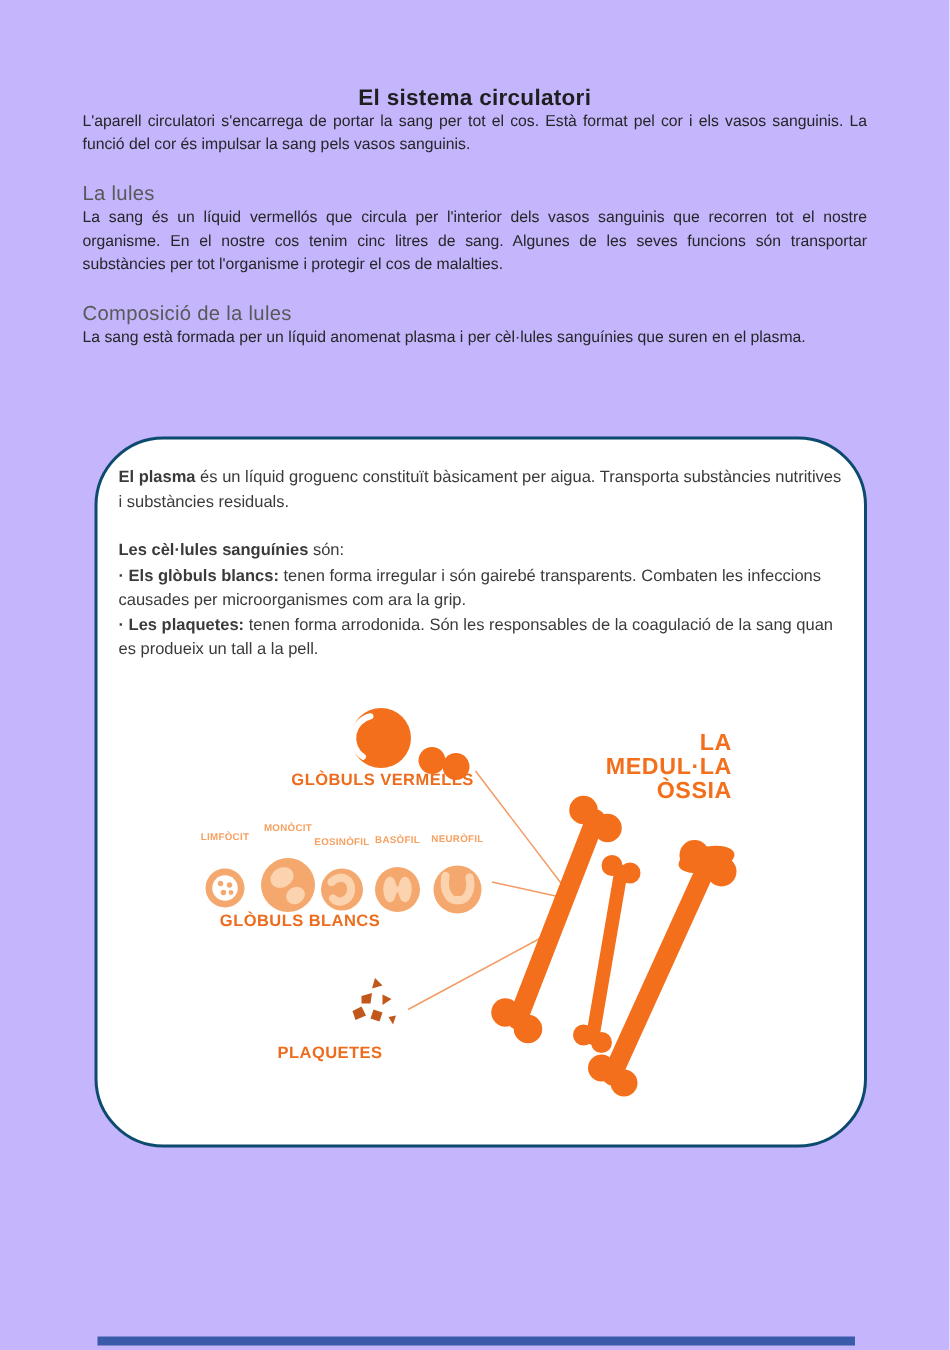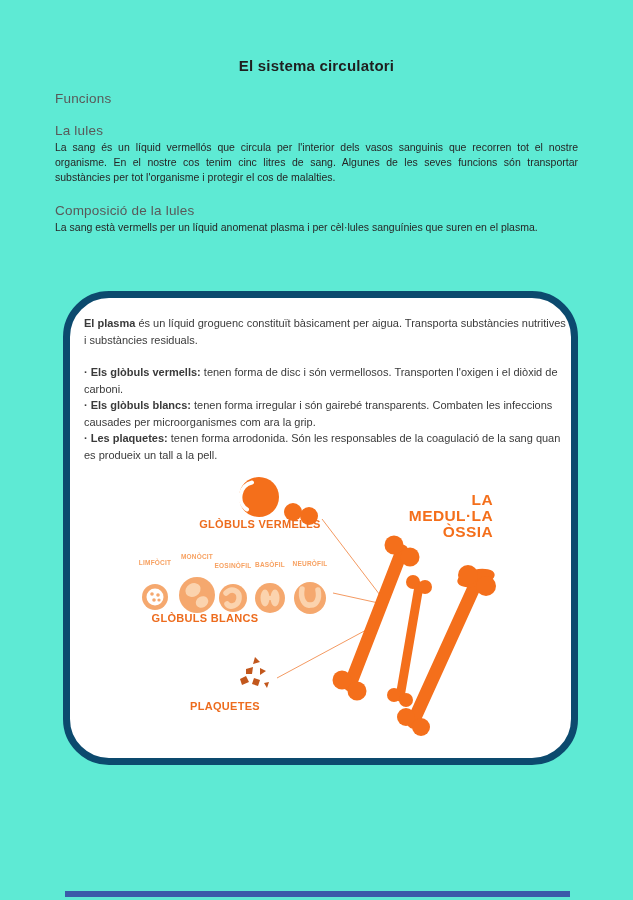--- a/index.html
+++ b/index.html
@@ -1,35 +1,35 @@
 <!DOCTYPE html>
 <html><head>
 <meta charset="utf-8">
 <style>
   html,body { margin:0; padding:0; background:#ffffff; }
   .page {
-    position:relative; width:633px; height:900px; background:#5eead4;
+    position:relative; width:633px; height:900px; background:#c4b5fd;
     font-family:"Liberation Sans", sans-serif; overflow:hidden;
   }
   .content { position:absolute; left:55px; top:0; width:523px; }
   h1.doc-title {
     margin:57px 0 0 0; text-align:center;
     font-size:15px; font-weight:700; color:#1f1f1f; letter-spacing:.2px;
   }
   .sec h2 {
     font-size:13.5px; font-weight:400; color:#595959;
     margin:17px 0 2px 0; letter-spacing:.2px;
   }
   .sec p {
     font-size:10.5px; line-height:1.45; color:#262626;
     text-align:justify; margin:0;
   }
   .info-box {
     position:absolute; left:63px; top:291px; width:515px; height:474px;
-    box-sizing:border-box; border:7px solid #0c4a6e; border-radius:46px;
+    box-sizing:border-box; border:2px solid #0c4a6e; border-radius:46px;
     background:#ffffff;
   }
   .box-text {
     position:absolute; left:14px; top:17px; width:484px;
     font-size:11px; line-height:1.5; color:#3a3a3a;
   }
   .box-text p { margin:0 0 16px 0; }
   .box-text .lead { font-weight:700; }
   .bullet { margin:0; }
   svg.diagram { position:absolute; left:10px; top:177px; }
@@ -43,38 +43,38 @@
   }
 </style>
 </head>
 <body>
 
 <div class="page">
   <div class="content">
     <h1 class="doc-title">El sistema circulatori</h1>
 
     <div class="sec">
-      <h2>Funcions</h2>
+      <p>L'aparell circulatori s'encarrega de portar la sang per tot el cos. Està format pel cor i els vasos sanguinis. La funció del cor és impulsar la sang pels vasos sanguinis.</p>
     </div>
 
     <div class="sec">
       <h2>La lules</h2>
       <p>La sang és un líquid vermellós que circula per l'interior dels vasos sanguinis que recorren tot el nostre organisme. En el nostre cos tenim cinc litres de sang. Algunes de les seves funcions són transportar substàncies per tot l'organisme i protegir el cos de malalties.</p>
     </div>
 
     <div class="sec">
       <h2>Composició de la lules</h2>
-      <p>La sang està vermells per un líquid anomenat plasma i per cèl·lules sanguínies que suren en el plasma.</p>
+      <p>La sang està formada per un líquid anomenat plasma i per cèl·lules sanguínies que suren en el plasma.</p>
     </div>
   </div>
 
   <div class="info-box">
     <div class="box-text">
       <p><span class="lead">El plasma</span><span> és un líquid groguenc constituït bàsicament per aigua. Transporta substàncies nutritives i substàncies residuals.</span></p>
-      <div class="bullet"><span class="lead">· Els glòbuls vermells:</span><span> tenen forma de disc i són vermellosos. Transporten l'oxigen i el diòxid de carboni.</span></div>
+      <div><span class="lead">Les cèl·lules sanguínies</span><span> són:</span></div>
       <div class="bullet"><span class="lead">· Els glòbuls blancs:</span><span> tenen forma irregular i són gairebé transparents. Combaten les infeccions causades per microorganismes com ara la grip.</span></div>
       <div class="bullet"><span class="lead">· Les plaquetes:</span><span> tenen forma arrodonida. Són les responsables de la coagulació de la sang quan es produeix un tall a la pell.</span></div>
     </div>
 
     <svg class="diagram" width="480" height="285" viewBox="0 0 480 285">
 
       <g stroke="#F49A62" stroke-width="1">
         <line x1="242" y1="44" x2="303" y2="124"></line>
         <line x1="253" y1="118" x2="303" y2="129"></line>
         <line x1="197" y1="203" x2="301" y2="147"></line>

